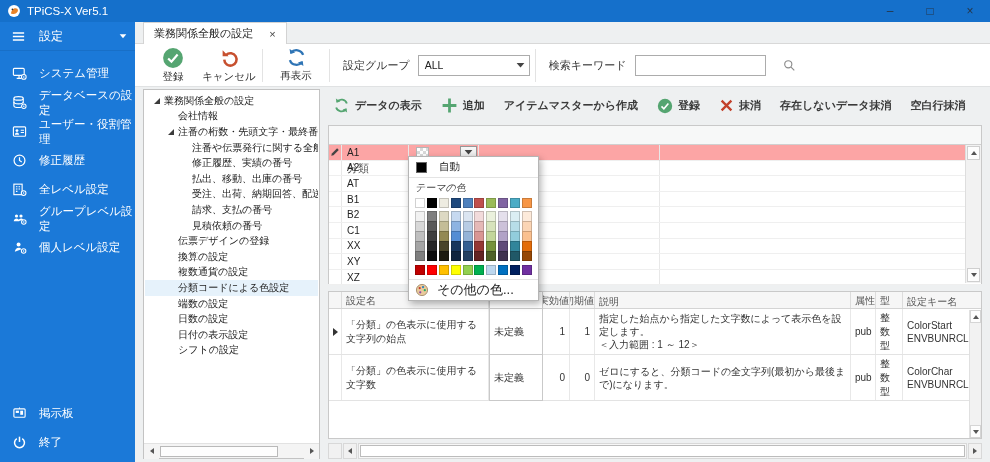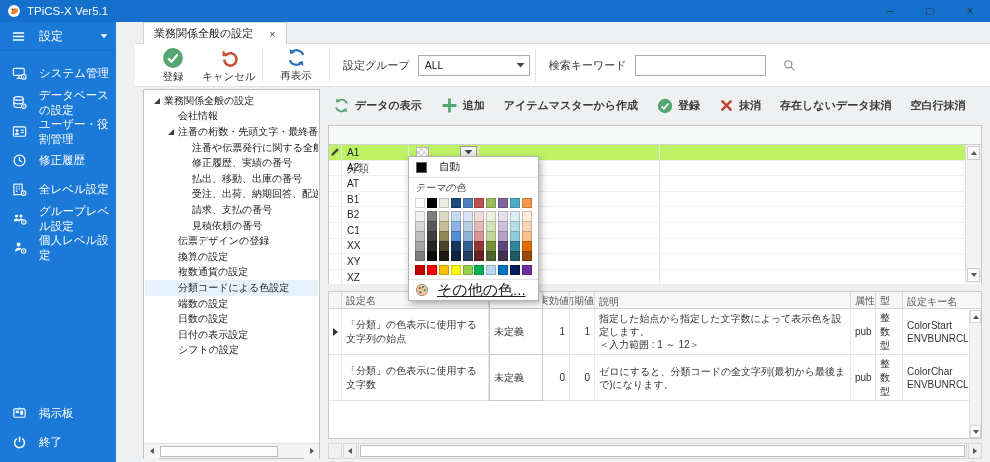--- a/index.html
+++ b/index.html
@@ -10,21 +10,21 @@
   
   .titlebar { position:absolute; left:0; top:0; right:0; height:22px; background:#1570cb;
     display:flex; align-items:center; color:#fff; }
   .titlebar .applogo { margin:0 6px 0 7px; display:flex; }
   .titlebar .title { font-size:11.5px; }
   .win-controls { margin-left:auto; display:flex; height:100%; }
   .win-btn { width:40px; display:flex; align-items:center; justify-content:center;
     color:#25364a; font-size:12px; cursor:default; }
 
   
-  .sidebar { position:absolute; left:0; top:22px; bottom:0; width:116px; background:#1b79d8; color:#fff; }
+  .sidebar { position:absolute; left:0; top:22px; bottom:0; width:135px; background:#1b79d8; color:#fff; }
   .side-header { height:29px; display:flex; align-items:center; padding:0 8px 0 11px; gap:13px;
     border-bottom:1px solid rgba(0,0,0,.08); }
   .side-header .lbl { font-size:12px; }
   .side-header .caret { margin-left:auto; display:flex; }
   .side-menu { margin-top:8px; }
   .side-item { height:29px; display:flex; align-items:center; gap:12px; padding-left:12px; font-size:11.5px; }
   .side-bottom { position:absolute; left:0; right:0; bottom:5px; }
   .icn { display:inline-flex; align-items:center; justify-content:center; }
 
   
@@ -60,21 +60,21 @@
 
   
   .right-panel { position:absolute; left:193px; right:5px; top:0; bottom:0; }
   .grid-toolbar { height:37px; display:flex; align-items:center; gap:19px; padding-left:5px; }
   .gt-item { display:flex; align-items:center; gap:5px; font-size:11px; font-weight:bold; color:#3a3a3a; }
 
   .grid { position:absolute; left:0; right:3px; top:38px; height:159px; background:#fff; border:1px solid #c9c9c9; }
   .g-head { height:19px; display:flex; background:#f7f8f8; border-bottom:1px solid #d0d0d0; }
   .g-hc { border-right:1px solid #dcdcdc; font-size:11px; color:#555; padding:2px 0 0 5px;margin-top:33px; }
   .g-row { height:15.6px; display:flex; border-bottom:1px solid #efefef; background:#fff; }
-  .g-row.sel { background:#bef264; }
+  .g-row.sel { background:#fca5a5; }
   .g-c { border-right:1px solid #e8e8e8; font-size:10px; color:#222; padding-left:5px; display:flex; align-items:center; }
   .cm { width:13px; padding:0; justify-content:center; }
   .c1 { width:67px; } .c2 { width:70px; } .c3 { width:181px; } .cf { flex:1; border-right:none; }
   .checker { width:13px; height:11px; border:1px solid #b5b5b5; margin-right:auto;
     background-image:linear-gradient(45deg,#d9d9d9 25%,transparent 25%,transparent 75%,#d9d9d9 75%),
                      linear-gradient(45deg,#d9d9d9 25%,transparent 25%,transparent 75%,#d9d9d9 75%);
     background-size:6px 6px; background-position:0 0,3px 3px; background-color:#fff; }
   .dropbtn { width:17px; height:13px; border:1px solid #979797; background:linear-gradient(#f8f8f8,#e4e4e4);
     display:flex; align-items:center; justify-content:center; margin-right:1px; }
   .vscroll { position:absolute; right:0; top:19px; bottom:0; width:16px; background:#f2f2f2; border-left:1px solid #dedede; }
@@ -89,21 +89,21 @@
   .pp-auto .sw { width:11px; height:11px; border:1px solid #666; }
   .pp-auto .t { font-size:10.5px; color:#222; }
   .pp-label { font-size:10px; color:#444; padding:3px 0 2px 6px;font-style:italic; }
   .sw-row { display:flex; justify-content:space-between; padding:1px 6px 2px 6px; }
   .sw { width:10px; height:10px; border:1px solid rgba(0,0,0,.18); }
   .tint-grid { display:flex; justify-content:space-between; padding:1px 6px 3px 6px; }
   .tint-col { display:flex; flex-direction:column; }
   .tint-col .sw { height:10px; border-bottom:none; }
   .tint-col .sw:last-child { border-bottom:1px solid rgba(0,0,0,.18); }
   .pp-more { height:21px; display:flex; align-items:center; gap:8px; padding-left:6px; border-top:1px solid #e4e4e4; }
-  .pp-more .t { font-size:15px; color:#222;text-decoration:underline; }
+  .pp-more .t { font-size:13px; color:#222; }
 
   
   .stable { position:absolute; left:0; right:3px; top:204px; height:148px; background:#fff; border:1px solid #c9c9c9; overflow:hidden; }
   .s-head { height:17px; display:flex; background:#f6f6f6; border-bottom:1px solid #d4d4d4; }
   .s-hc { border-right:1px solid #dcdcdc; font-size:10px; color:#555; padding:2px 0 0 4px; white-space:nowrap; overflow:hidden; }
   .s-row { display:flex; border-bottom:1px solid #e3e3e3; height:46px; }
   .s-c { border-right:1px solid #e8e8e8; font-size:10px; color:#333; padding:3px 4px; overflow:hidden; }
   .sc0 { width:13px; display:flex; align-items:center; justify-content:center; padding:0; }
   .sc1 { width:147px; display:flex; align-items:center; }
   .sc2 { width:54px; background:#fff; border:1px solid #c9c9c9; margin:-1px 0; display:flex; align-items:center; }

